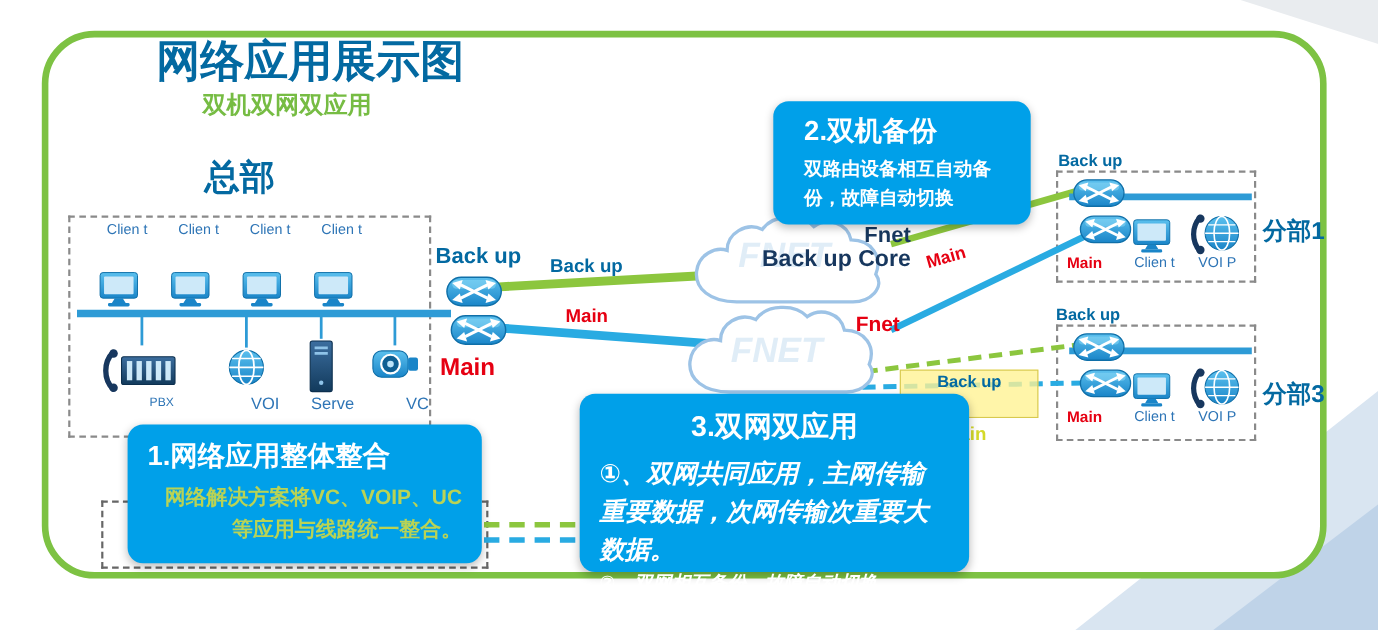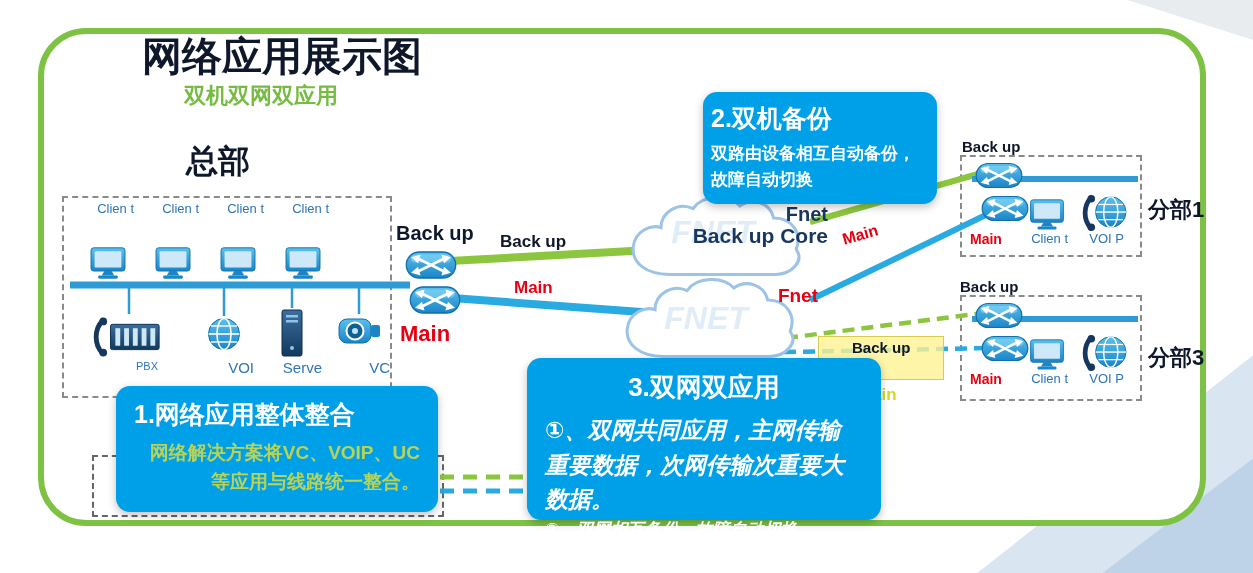--- a/index.html
+++ b/index.html
@@ -3,21 +3,21 @@
 <meta charset="utf-8">
 <style>
   html,body{margin:0;padding:0;background:#fff;}
   .stage{position:relative;width:1253px;height:573px;background:#fff;overflow:hidden;
          font-family:"Liberation Sans","DejaVu Sans",sans-serif;}
   .dec{position:absolute;inset:0;}
   .frame{position:absolute;left:38px;top:28px;width:1168px;height:498px;
          background:#fff;border:6px solid #7DC243;border-radius:48px;box-sizing:border-box;}
   .dashedbox{position:absolute;border:2px dashed #8a8a8a;box-sizing:border-box;}
   .layer{position:absolute;left:0;top:0;pointer-events:none;}
-  .lbl{position:absolute;font-weight:bold;color:#0f172a;white-space:nowrap;line-height:1.1;}
+  .lbl{position:absolute;font-weight:bold;color:#0369a1;white-space:nowrap;line-height:1.1;}
   .blue{color:#2E75B6;font-weight:normal;}
   .red{color:#E60012;}
   .navy{color:#17375E;}
   .center{text-align:right;}
   .wrap{white-space:normal;}
   .callout{position:absolute;background:#00A0E9;border-radius:14px;color:#fff;
            box-sizing:border-box;box-shadow:0 3px 8px rgba(0,0,0,.25);}
   .callout .ct{font-weight:bold;}
   .callout .cb{font-weight:bold;line-height:1.5;}
   .watermark{position:absolute;font-style:italic;font-weight:bold;color:#A8CCEA;opacity:.35;
@@ -228,21 +228,21 @@
   <div class="lbl" style="left:1148px;top:198px;font-size:22px;">分部1</div>
 
   <div class="lbl" style="left:960px;top:279px;font-size:15px;">Back up</div>
   <div class="lbl" style="left:852px;top:340px;font-size:15px;">Back up</div>
   <div class="lbl" style="left:858px;top:386px;font-size:17px;color:#D4D929;">Main</div>
   <div class="lbl red" style="left:970px;top:372px;font-size:14px;">Main</div>
   <div class="lbl blue wrap center" style="left:1024px;top:372px;width:44px;font-size:13px;">Clien t</div>
   <div class="lbl blue wrap center" style="left:1086px;top:372px;width:38px;font-size:13px;">VOI P</div>
   <div class="lbl" style="left:1148px;top:346px;font-size:22px;">分部3</div>
 
-  <div class="callout" style="left:703px;top:92px;width:234px;height:112px;padding:10px 8px;">
+  <div class="callout" style="left:703px;top:92px;width:234px;height:112px;padding:10px 28px;">
     <div class="ct" style="font-size:25px;margin-bottom:6px;">2.双机备份</div>
     <div class="cb" style="font-size:17px;">双路由设备相互自动备份，故障自动切换</div>
   </div>
 
   <div class="callout" style="left:116px;top:386px;width:322px;height:126px;padding:12px 18px;">
     <div class="ct" style="font-size:25px;margin-bottom:8px;">1.网络应用整体整合</div>
     <div class="cb" style="font-size:19px;color:#B9D355;text-align:right;">网络解决方案将VC、VOIP、UC等应用与线路统一整合。</div>
   </div>
 
   <div class="callout" style="left:527px;top:358px;width:354px;height:162px;padding:12px 18px;">

